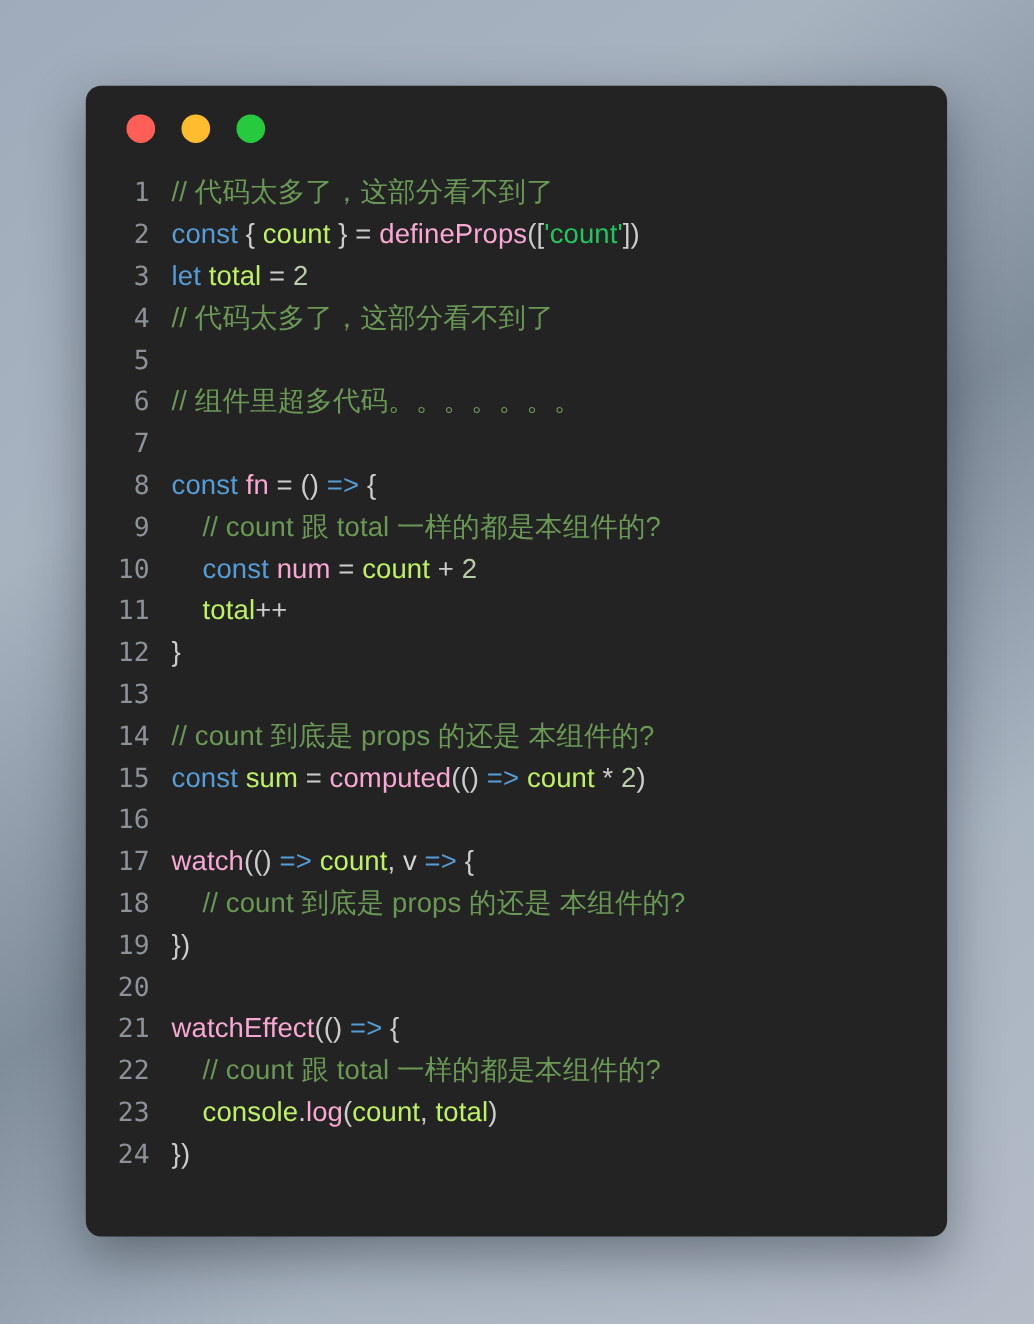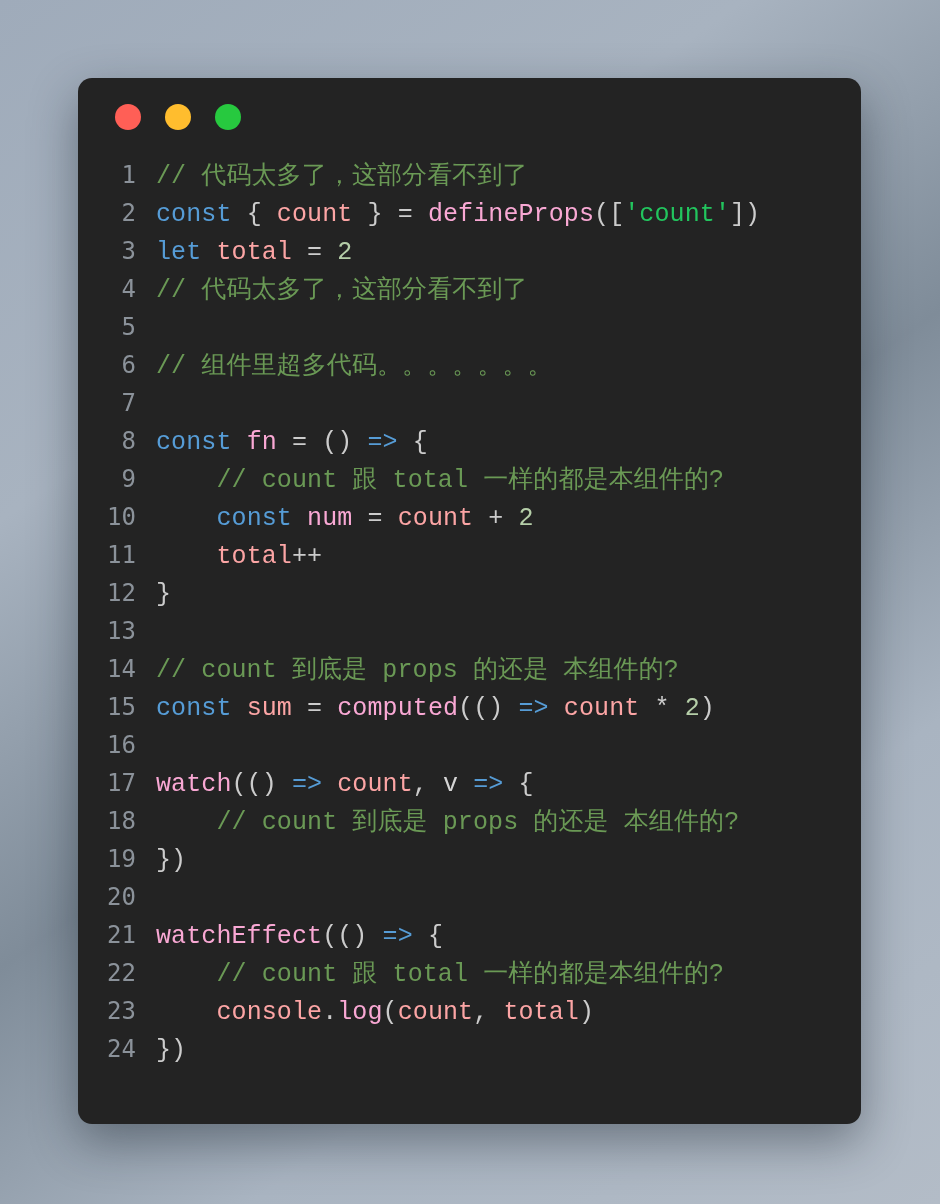--- a/index.html
+++ b/index.html
@@ -68,29 +68,29 @@
     color: #8b929a;
     font-size: 24px;
     padding-right: 20px;
     box-sizing: content-box;
     user-select: none;
     font-family: "DejaVu Sans Mono", monospace;
   }
 
   .code-text {
     color: #d4d4d4;
-    font-family: Liberation Mono, monospace;
+    font-family: Liberation Sans, sans-serif;
     letter-spacing: 0.1px;
     white-space: pre;
   }
 
   
   .t-comment  { color: #6a9955; }
   .t-keyword  { color: #569cd6; }
-  .t-var      { color: #fca5a5; }
+  .t-var      { color: #bef264; }
   .t-func     { color: #f9a8d4; }
   .t-string   { color: #22c55e; }
   .t-number   { color: #b5cea8; }
   .t-plain    { color: #d4d4d4; }
   .t-punc     { color: #cccccc; }
   .t-arrow    { color: #569cd6; }
 </style>
 </head>
 <body>
 

